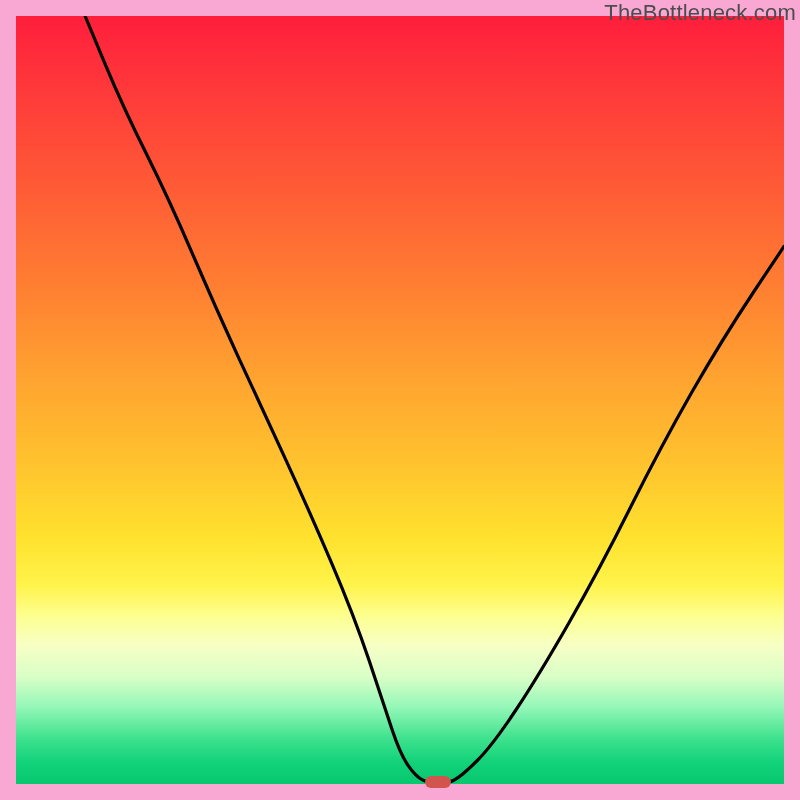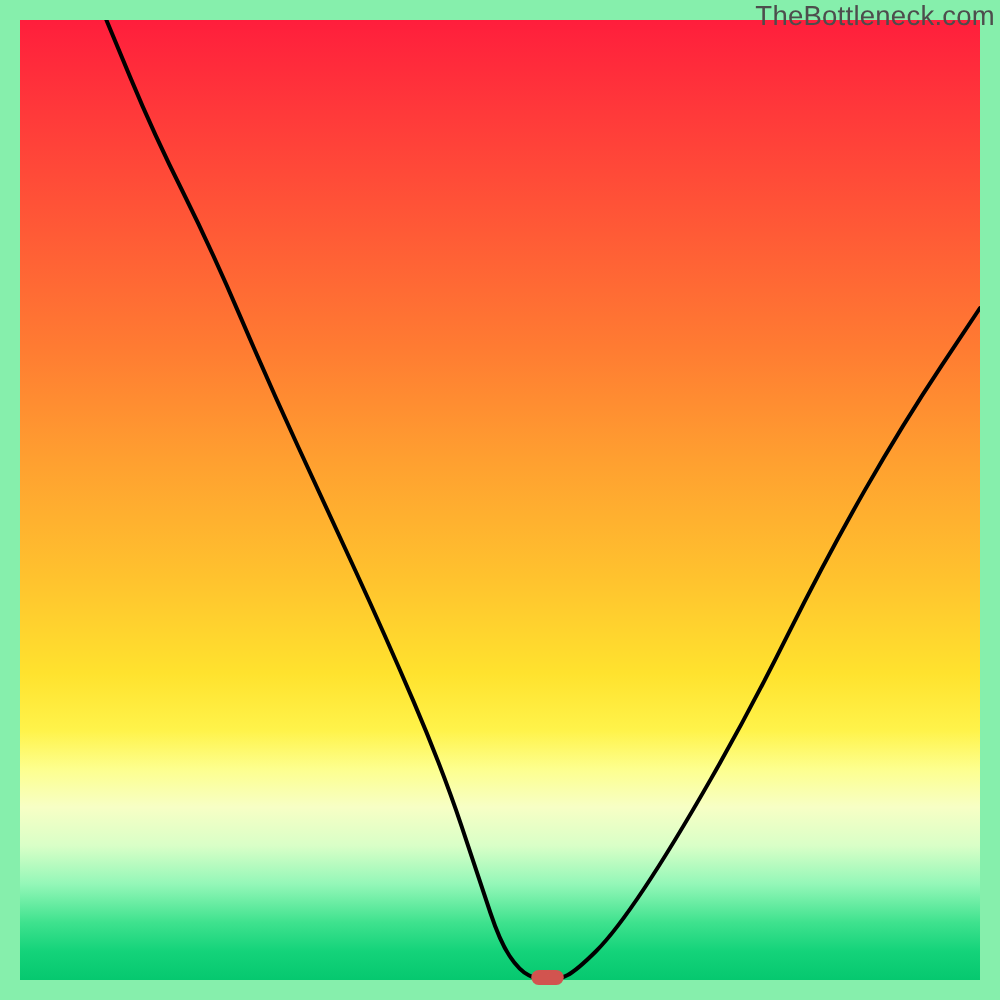--- a/index.html
+++ b/index.html
@@ -8,21 +8,21 @@
     width: 800px;
     height: 800px;
     background: #000;
     overflow: hidden;
     font-family: Arial, Helvetica, sans-serif;
   }
   .frame {
     position: relative;
     width: 800px;
     height: 800px;
-    background: #86efac;
+    background: #f9a8d4;
   }
   .plot {
     position: absolute;
     left: 16px;
     top: 16px;
     width: 768px;
     height: 768px;
     background: linear-gradient(
       to bottom,
       #ff1e3c 0%,

